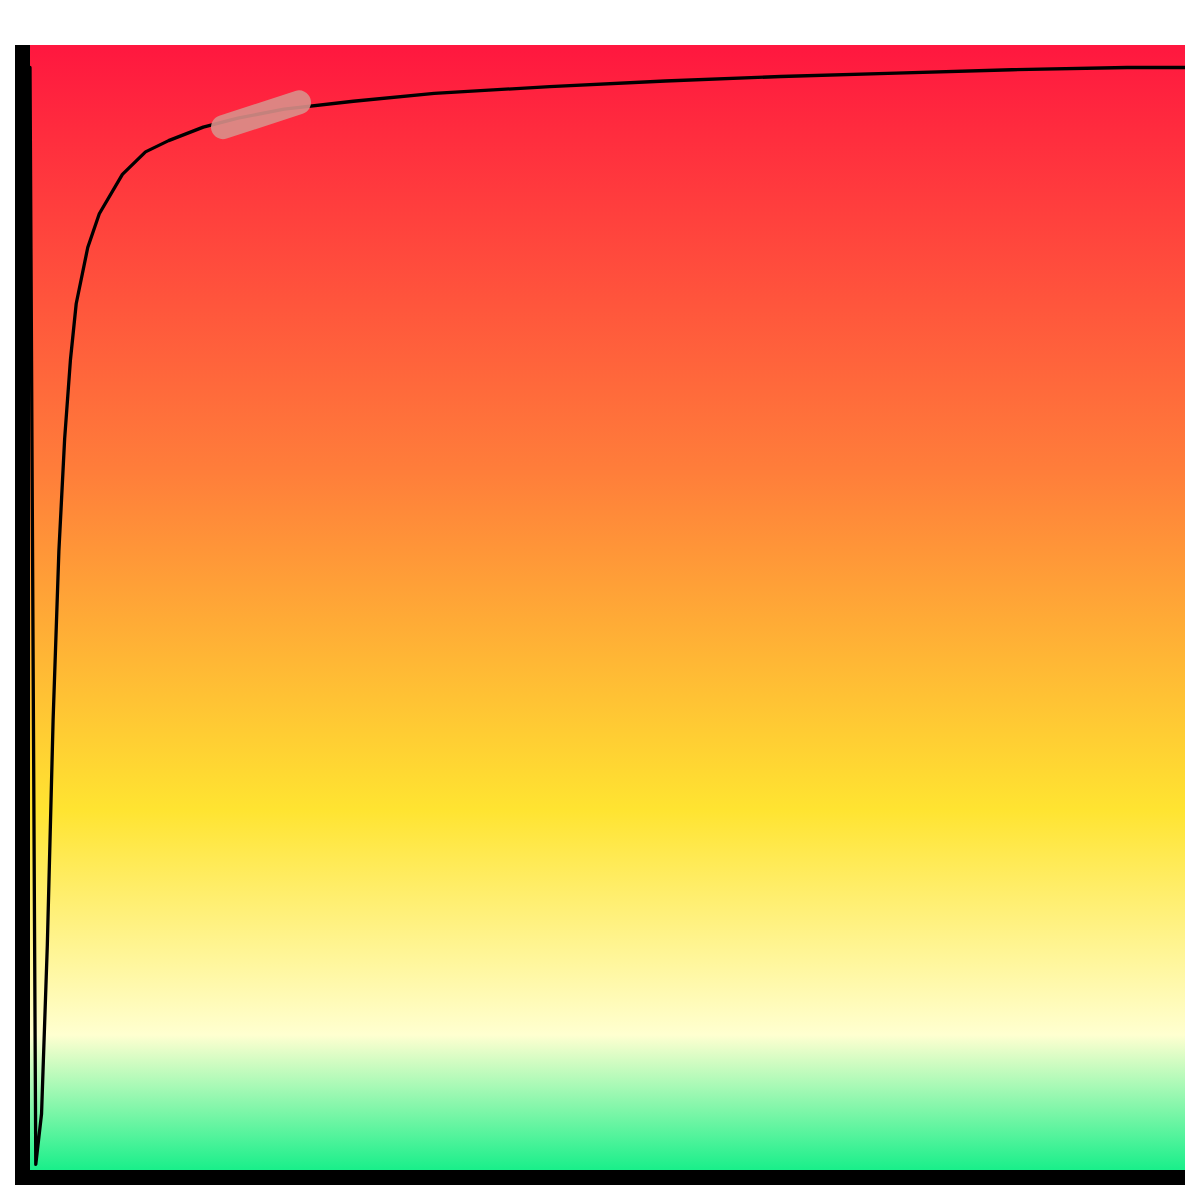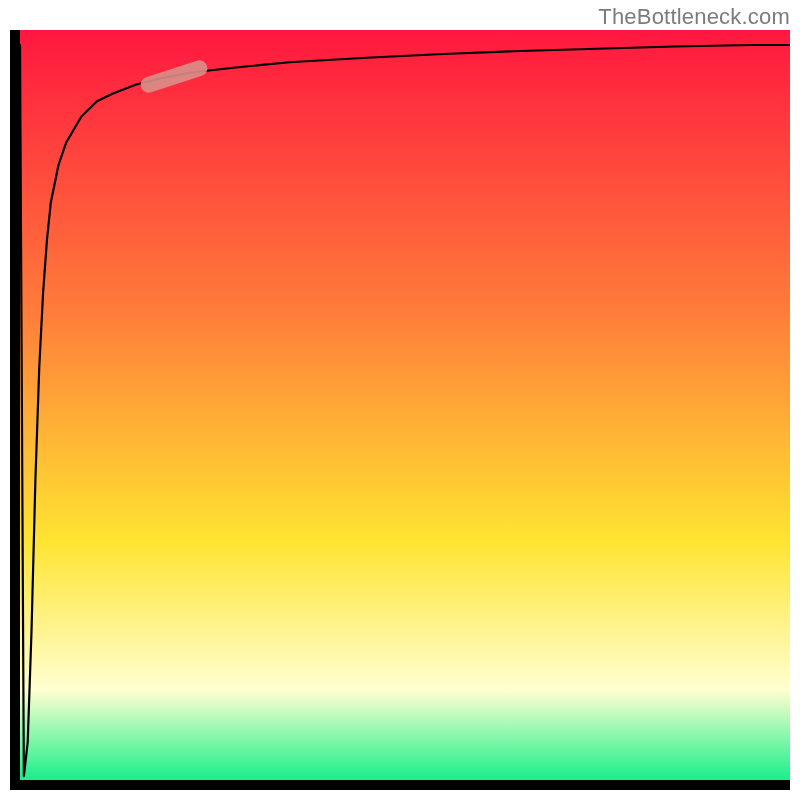--- a/index.html
+++ b/index.html
@@ -44,21 +44,20 @@
     height: 100%;
   }
   svg {
     display: block;
   }
 </style>
 </head>
 <body>
 
 <div class="wrap">
-  <div class="watermark">TheBottleneck.com</div>
 
   <div class="frame">
     <svg class="plot" viewBox="0 0 770 750" preserveAspectRatio="none">
       <defs>
         <linearGradient id="bg-grad" x1="0" y1="0" x2="0" y2="1">
           <stop id="g0" offset="0%" stop-color="#ff173f"></stop>
           <stop id="g1" offset="38%" stop-color="#ff7e3a"></stop>
           <stop id="g2" offset="68%" stop-color="#ffe431"></stop>
           <stop id="g3" offset="88%" stop-color="#ffffd0"></stop>
           <stop id="g4" offset="100%" stop-color="#19ef8a"></stop>

